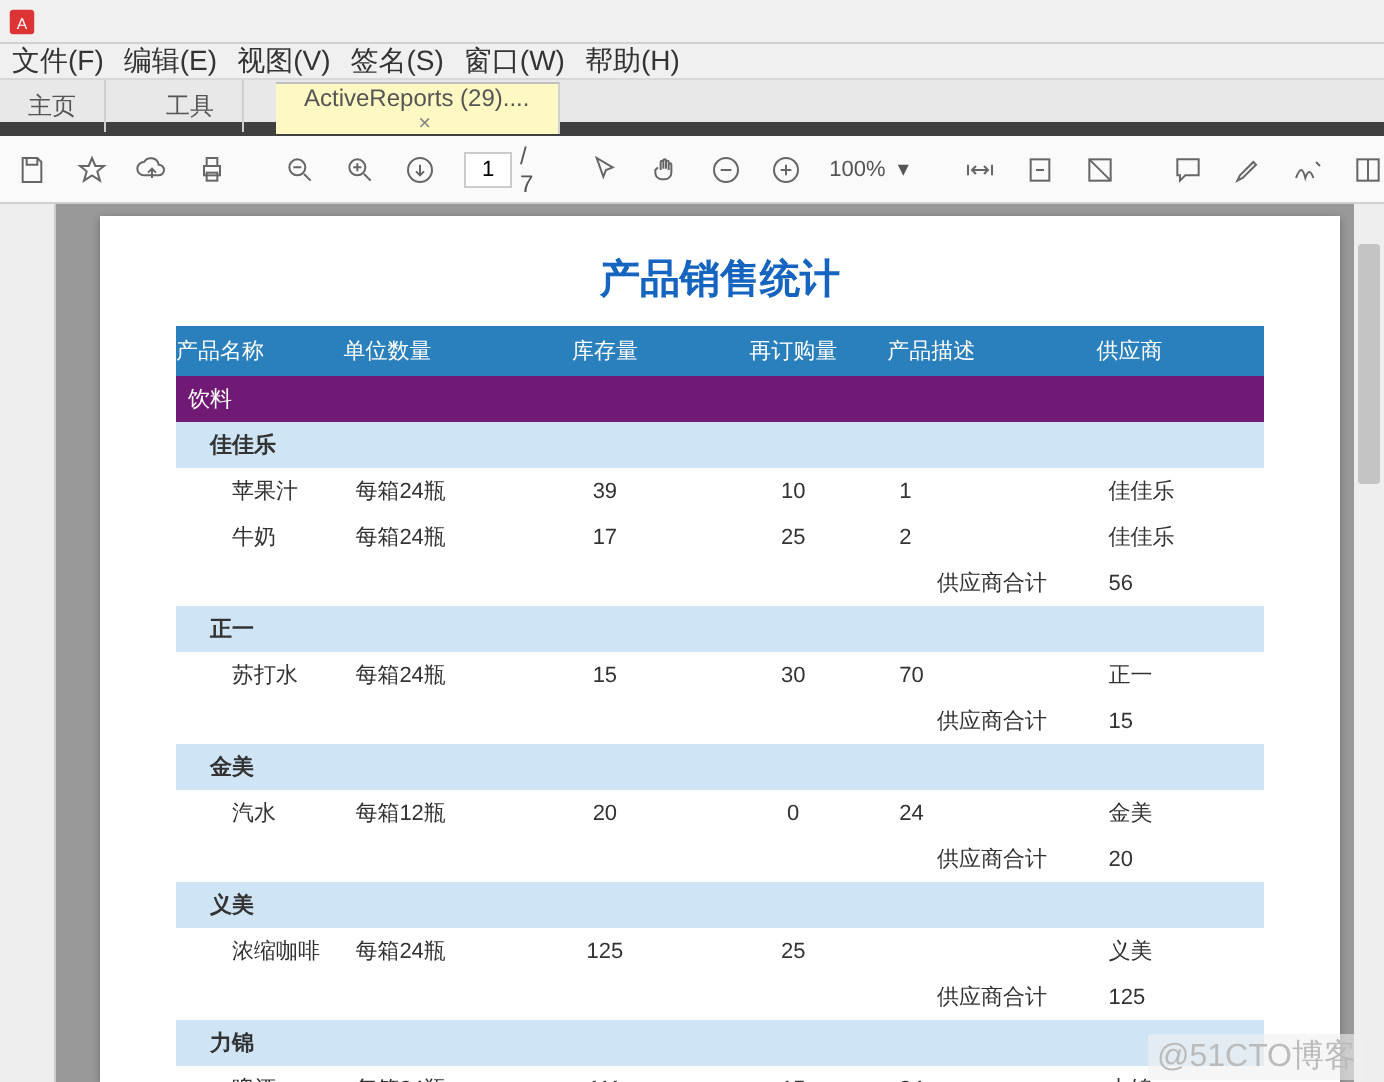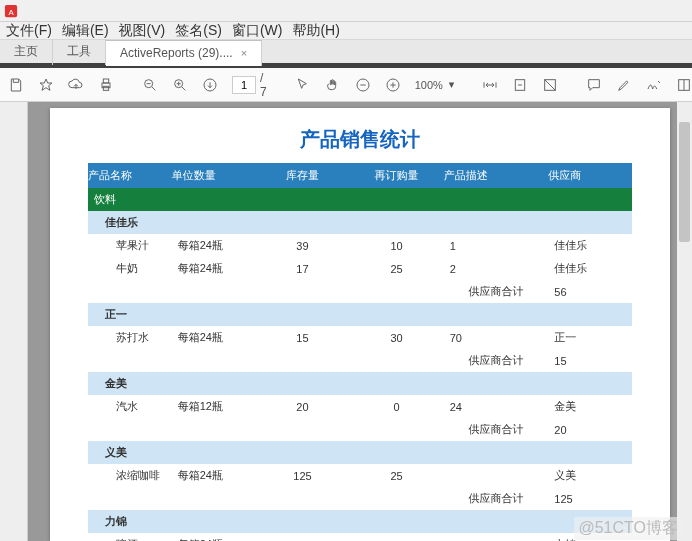--- a/index.html
+++ b/index.html
@@ -1,38 +1,38 @@
 <!DOCTYPE html>
 <html><head>
 <meta charset="utf-8">
 <style>
 *{margin:0;padding:0;box-sizing:border-box;font-family:"Microsoft YaHei","SimSun",Arial,sans-serif;}
 body{background:#fff;width:692px;height:541px;overflow:hidden;position:relative;}
 .titlebar{height:22px;background:#f0f0f0;border-bottom:1px solid #d0d0d0;display:flex;align-items:center;padding:0 4px;font-size:11px;color:#333;}
 .titlebar svg{width:14px;height:14px;margin-right:4px;}
 .menubar{height:18px;background:#f0f0f0;display:flex;align-items:center;padding:0 6px;font-size:14px;color:#333;gap:10px;border-bottom:1px solid #d8d8d8;}
 .menubar span{cursor:default;}
-.tabbar{height:28px;background:#e8e8e8;display:flex;align-items:center;border-bottom:5px solid #404040;}
+.tabbar{height:28px;background:#e8e8e8;display:flex;align-items:flex-start;border-bottom:7px solid #404040;gap:16px;}
 .tab{height:26px;padding:0 14px;display:flex;align-items:center;font-size:12px;color:#555;border-right:1px solid #d0d0d0;}
-.tab.doc{background:#ffffff;border-top:1px solid #c0c0c0;position:relative;top:1px;}
+.tab.doc{background:#fef9c3;border-top:1px solid #c0c0c0;position:relative;top:1px;flex-direction:column;}
 .tab .close{margin-left:8px;color:#888;font-size:11px;}
 .toolbar{height:34px;background:#fafafa;border-bottom:1px solid #d0d0d0;display:flex;align-items:center;padding:0 8px;gap:14px;font-size:12px;color:#555;}
 .toolbar .sep{width:1px;height:20px;background:#d0d0d0;}
 .toolbar svg{width:16px;height:16px;stroke:#666;fill:none;stroke-width:1.5;}
 .toolbar .page{display:flex;align-items:center;gap:4px;}
 .toolbar .page input{width:24px;height:18px;text-align:center;border:1px solid #ccc;font-size:11px;}
 .toolbar .zoom{display:flex;align-items:center;gap:2px;font-size:11px;}
 .viewport{position:absolute;top:102px;left:0;right:0;bottom:0;background:#999;display:flex;justify-content:center;overflow:hidden;}
 .sidebar{position:absolute;left:0;top:0;bottom:0;width:28px;background:#eee;border-right:1px solid #ccc;}
 .page-area{margin-left:28px;flex:1;background:#999;display:flex;justify-content:center;padding-top:6px;}
 .paper{width:620px;background:#fff;box-shadow:0 1px 4px rgba(0,0,0,.3);padding:14px 38px 0 38px;position:relative;}
 .report-title{text-align:center;font-size:20px;font-weight:bold;color:#1565c0;margin:4px 0 10px 0;}
 table.report{width:100%;border-collapse:collapse;font-size:11px;color:#333;}
 .hdr td{background:#2a7fbd;color:#fff;padding:5px 0;font-weight:normal;}
-.cat td{background:#15803d;color:#fff;padding:4px 6px;}
+.cat td{background:#701a75;color:#fff;padding:4px 6px;}
 .grp td{background:#cfe5f5;padding:4px 6px;font-weight:bold;color:#333;}
 .row td{padding:4px 6px;}
 .sub td{padding:4px 6px;color:#333;}
 td.c1{width:80px;}
 td.c2{width:80px;}
 td.c3{width:90px;text-align:center;}
 td.c4{width:90px;text-align:center;}
 td.c5{width:100px;}
 td.c6{width:80px;text-align:left;}
 .sub td.lbl{text-align:right;}

